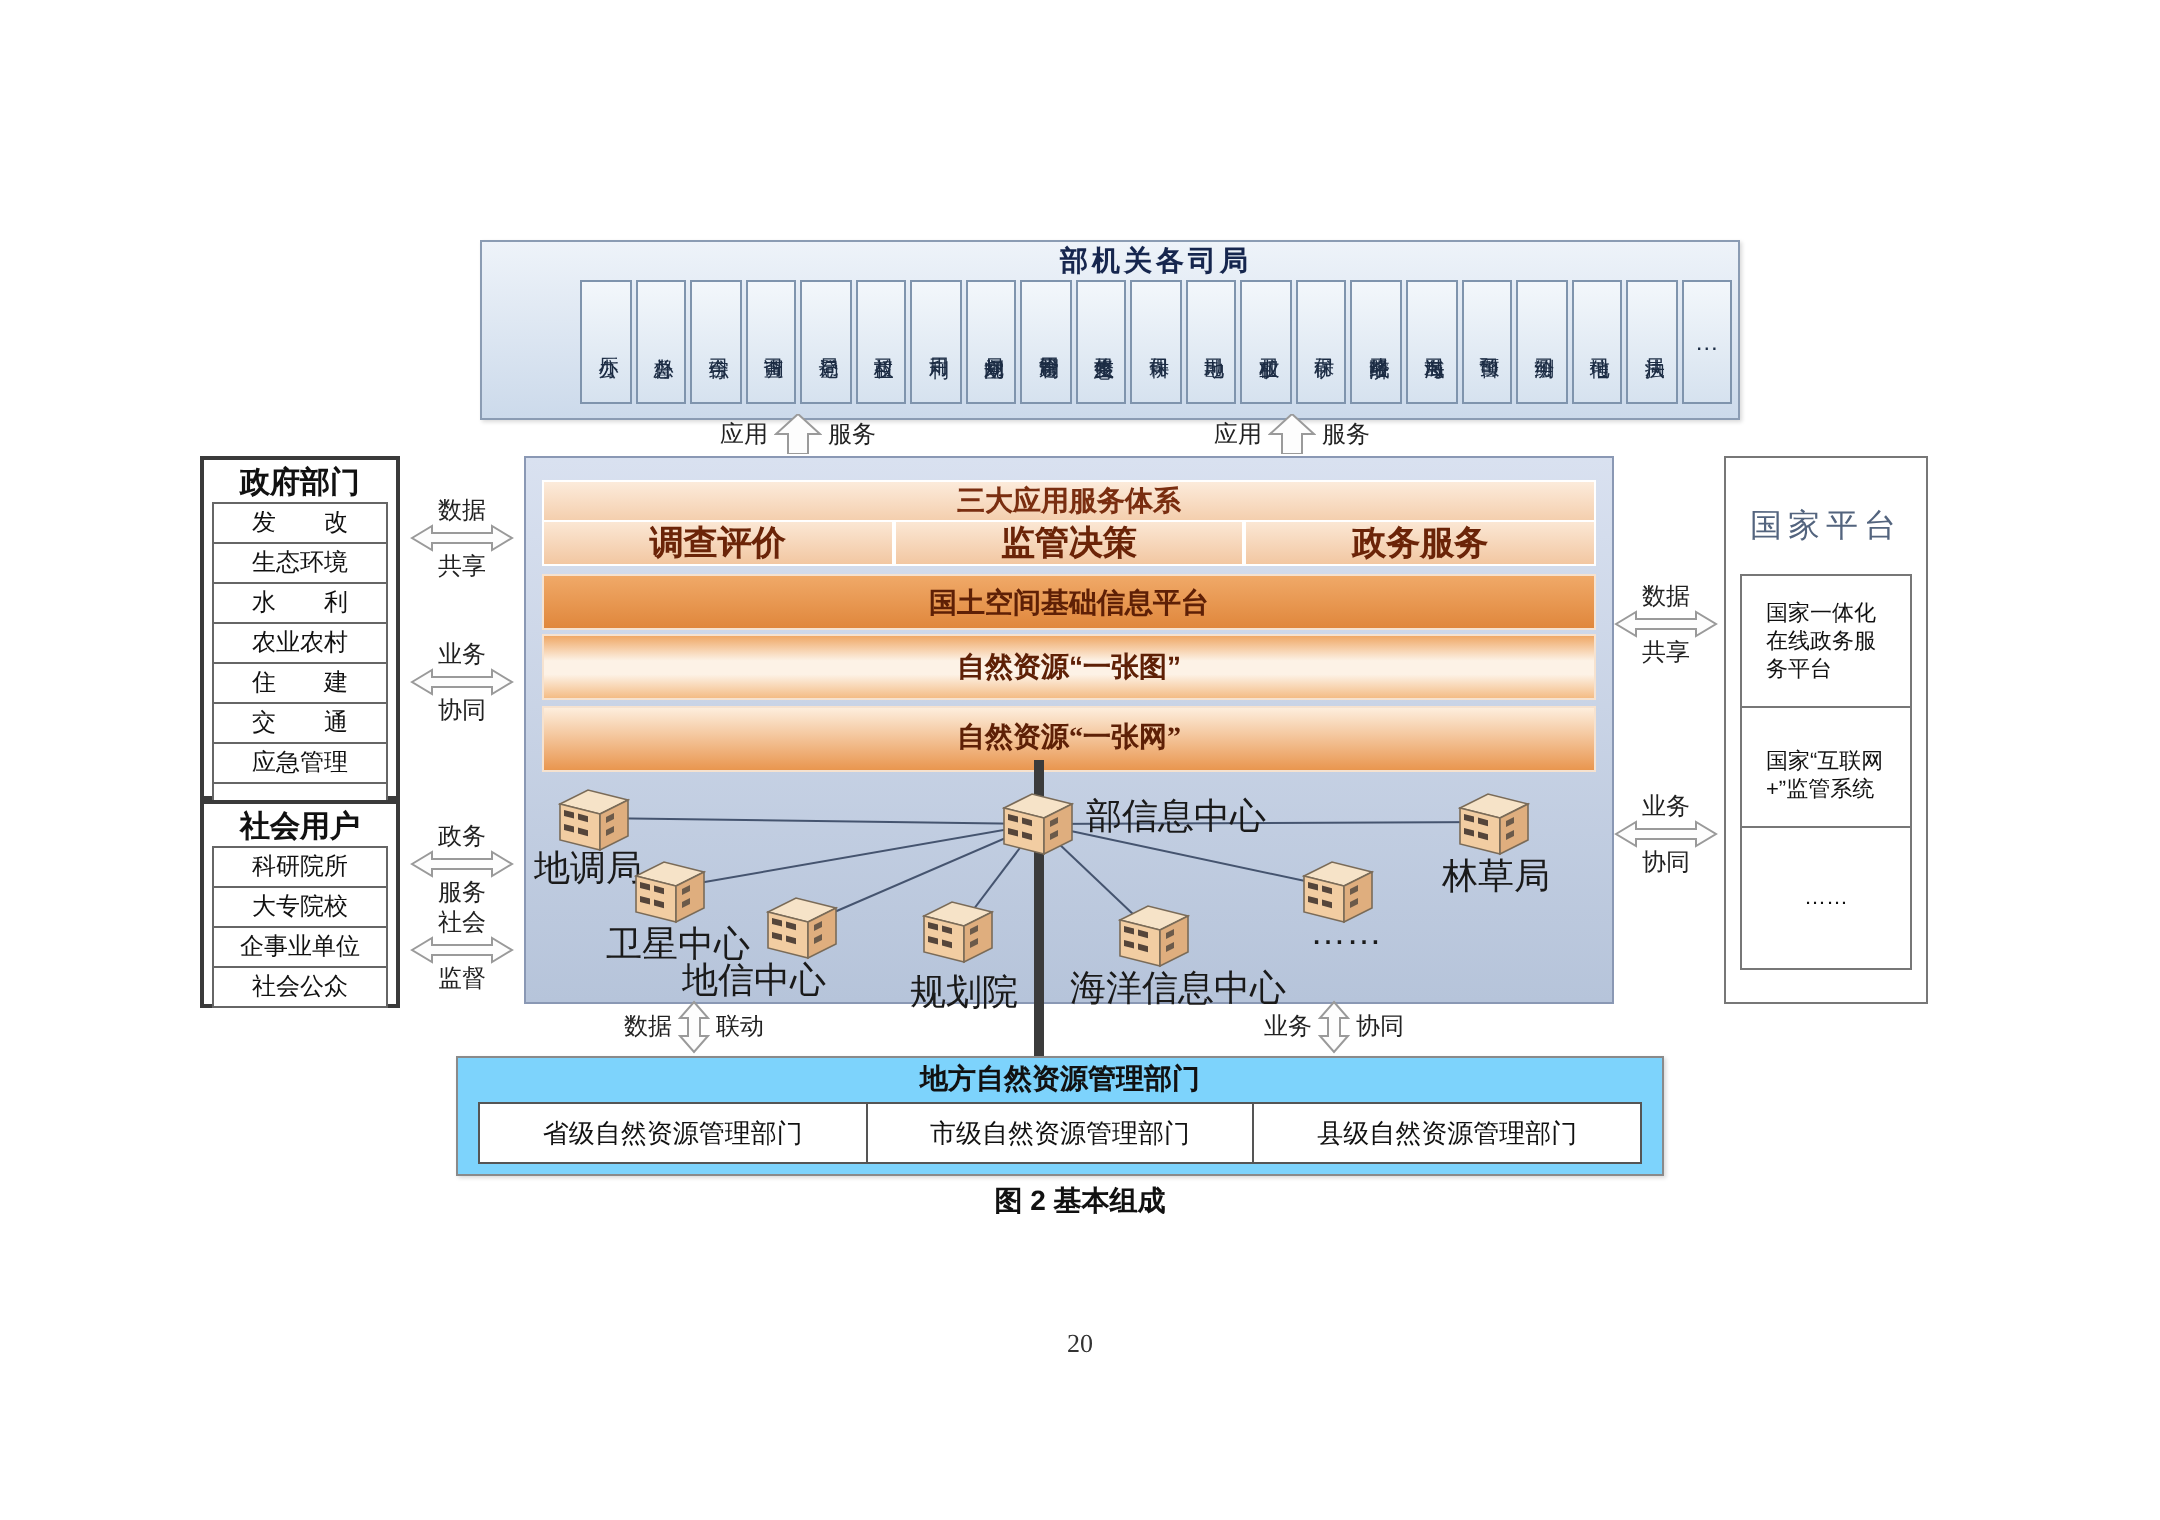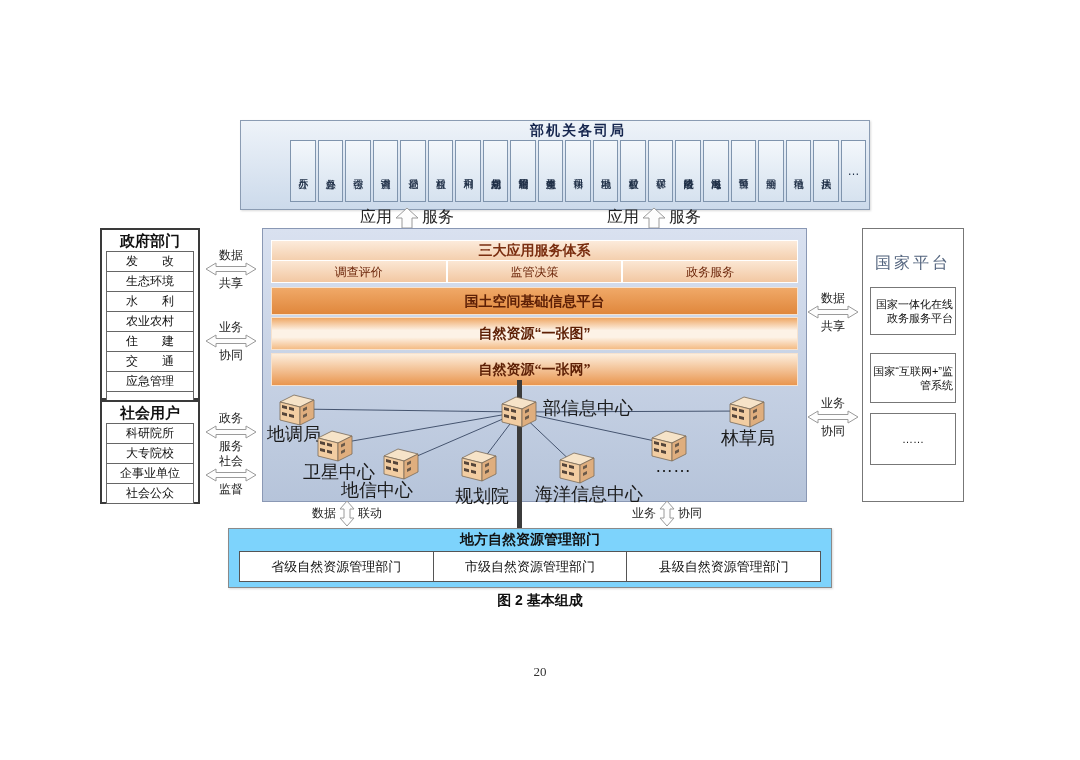--- a/index.html
+++ b/index.html
@@ -14,41 +14,41 @@
                   font-size:14px;color:#16264e;letter-spacing:2px;}
   .ministry-cols{display:flex;gap:2px;padding:0 3px 4px 3px;height:62px;}
   .vcell{flex:1;border:1px solid #7f94ad;background:linear-gradient(180deg,#f3f7fb,#d6e2ef);
          display:flex;align-items:center;justify-content:center;
          writing-mode:vertical-rl;text-orientation:upright;
          font-size:10px;line-height:1.0;color:#1c2c44;}
   .vcell.dots{writing-mode:horizontal-tb;font-size:12px;}
 
   
   .arrow-svg polygon{fill:#fdfdfd;stroke:#9a9a9a;stroke-width:1;}
-  .uplink{position:absolute;display:flex;align-items:center;gap:3px;font-size:16px;color:#222;}
+  .uplink{position:absolute;display:flex;align-items:center;gap:3px;font-size:12px;color:#222;}
   .vgroup{position:absolute;width:60px;display:flex;flex-direction:column;align-items:center;
           font-size:12px;color:#222;line-height:14px;}
   .hgroup{position:absolute;display:flex;align-items:center;gap:3px;font-size:12px;color:#222;}
 
   
   .userbox{position:absolute;left:100px;width:96px;border:2px solid #3a3a3a;background:#fff;}
   .userbox .ub-title{text-align:center;font-weight:bold;font-size:15px;padding:2px 0 1px;color:#111;}
   .userbox .ub-list{margin:0 4px 4px;}
   .userbox .ub-item{border:1px solid #666;margin-top:-1px;background:#fff;
                     text-align:center;font-size:12px;padding:1px 0;color:#111;}
 
   
   .platform{position:absolute;left:262px;top:228px;width:543px;height:272px;
             border:1px solid #8a98b4;background:linear-gradient(180deg,#d9e1f0,#b6c4da);}
   .plat-header{position:absolute;left:8px;right:8px;top:11px;height:19px;
                background:linear-gradient(180deg,#fcebdb,#f4cfae);border:1px solid #fff;
                text-align:center;font-weight:bold;font-size:14px;line-height:19px;color:#7a2e10;}
   .plat-services{position:absolute;left:8px;right:8px;top:31px;height:23px;display:flex;}
   .plat-services .svc{flex:1;border:1px solid #fff;background:linear-gradient(180deg,#fbe7d4,#f2c7a2);
-               text-align:center;font-weight:normal;font-size:12px;line-height:22px;color:#6b2408;}
+               text-align:center;font-weight:bold;font-size:17px;line-height:22px;color:#6b2408;}
   .bar{position:absolute;left:8px;right:8px;text-align:center;font-weight:bold;
        border:1px solid #f6e2cf;color:#5e2006;}
   .bar1{top:58px;height:26px;line-height:26px;font-size:14px;
         background:linear-gradient(180deg,#f0a968,#e0873c);}
   .bar2{top:88px;height:31px;line-height:31px;font-size:14px;
         background:linear-gradient(180deg,#efa866,#fdf2e6 40%,#fdf2e6 62%,#f4bc85);}
   .bar3{top:124px;height:31px;line-height:31px;font-size:14px;
         background:linear-gradient(180deg,#fdeedd,#e9964f);font-family:Liberation Serif, serif;}
 
   .network{position:absolute;left:0;top:155px;width:543px;height:117px;z-index:3;}
@@ -59,22 +59,22 @@
   .node-label{position:absolute;font-size:18px;color:#1a1a1a;white-space:nowrap;}
 
   .trunk{position:absolute;left:517px;top:380px;width:5px;height:148px;background:#3b3b3b;z-index:2;}
 
   
   .national{position:absolute;left:862px;top:228px;width:100px;height:272px;
             border:1px solid #777;background:#fff;}
   .nat-title{position:absolute;left:0;right:0;top:24px;text-align:center;font-size:16px;
              letter-spacing:3px;color:#53647e;}
   .nat-item{position:absolute;left:7px;right:7px;border:1px solid #777;background:#fff;
-            display:flex;align-items:center;justify-content:center;text-align:right;
-            font-size:11px;line-height:1.3;color:#111;padding:2px;}
+            display:flex;align-items:center;justify-content:center;text-align:left;
+            font-size:11px;line-height:1.3;color:#111;padding:12px;}
   .nat-i1{top:58px;height:42px;}
   .nat-i2{top:124px;height:44px;}
   .nat-i3{top:184px;height:46px;}
 
   
   .local{position:absolute;left:228px;top:528px;width:602px;height:58px;
          border:1px solid #8a8a8a;background:#7dd3fc;box-shadow:1px 1px 2px rgba(0,0,0,.15);}
   .local-title{text-align:center;font-weight:bold;font-size:14px;padding-top:2px;color:#111;}
   .local-row{position:absolute;left:10px;right:10px;top:22px;height:29px;display:flex;
              border:1px solid #555;background:#fff;}

